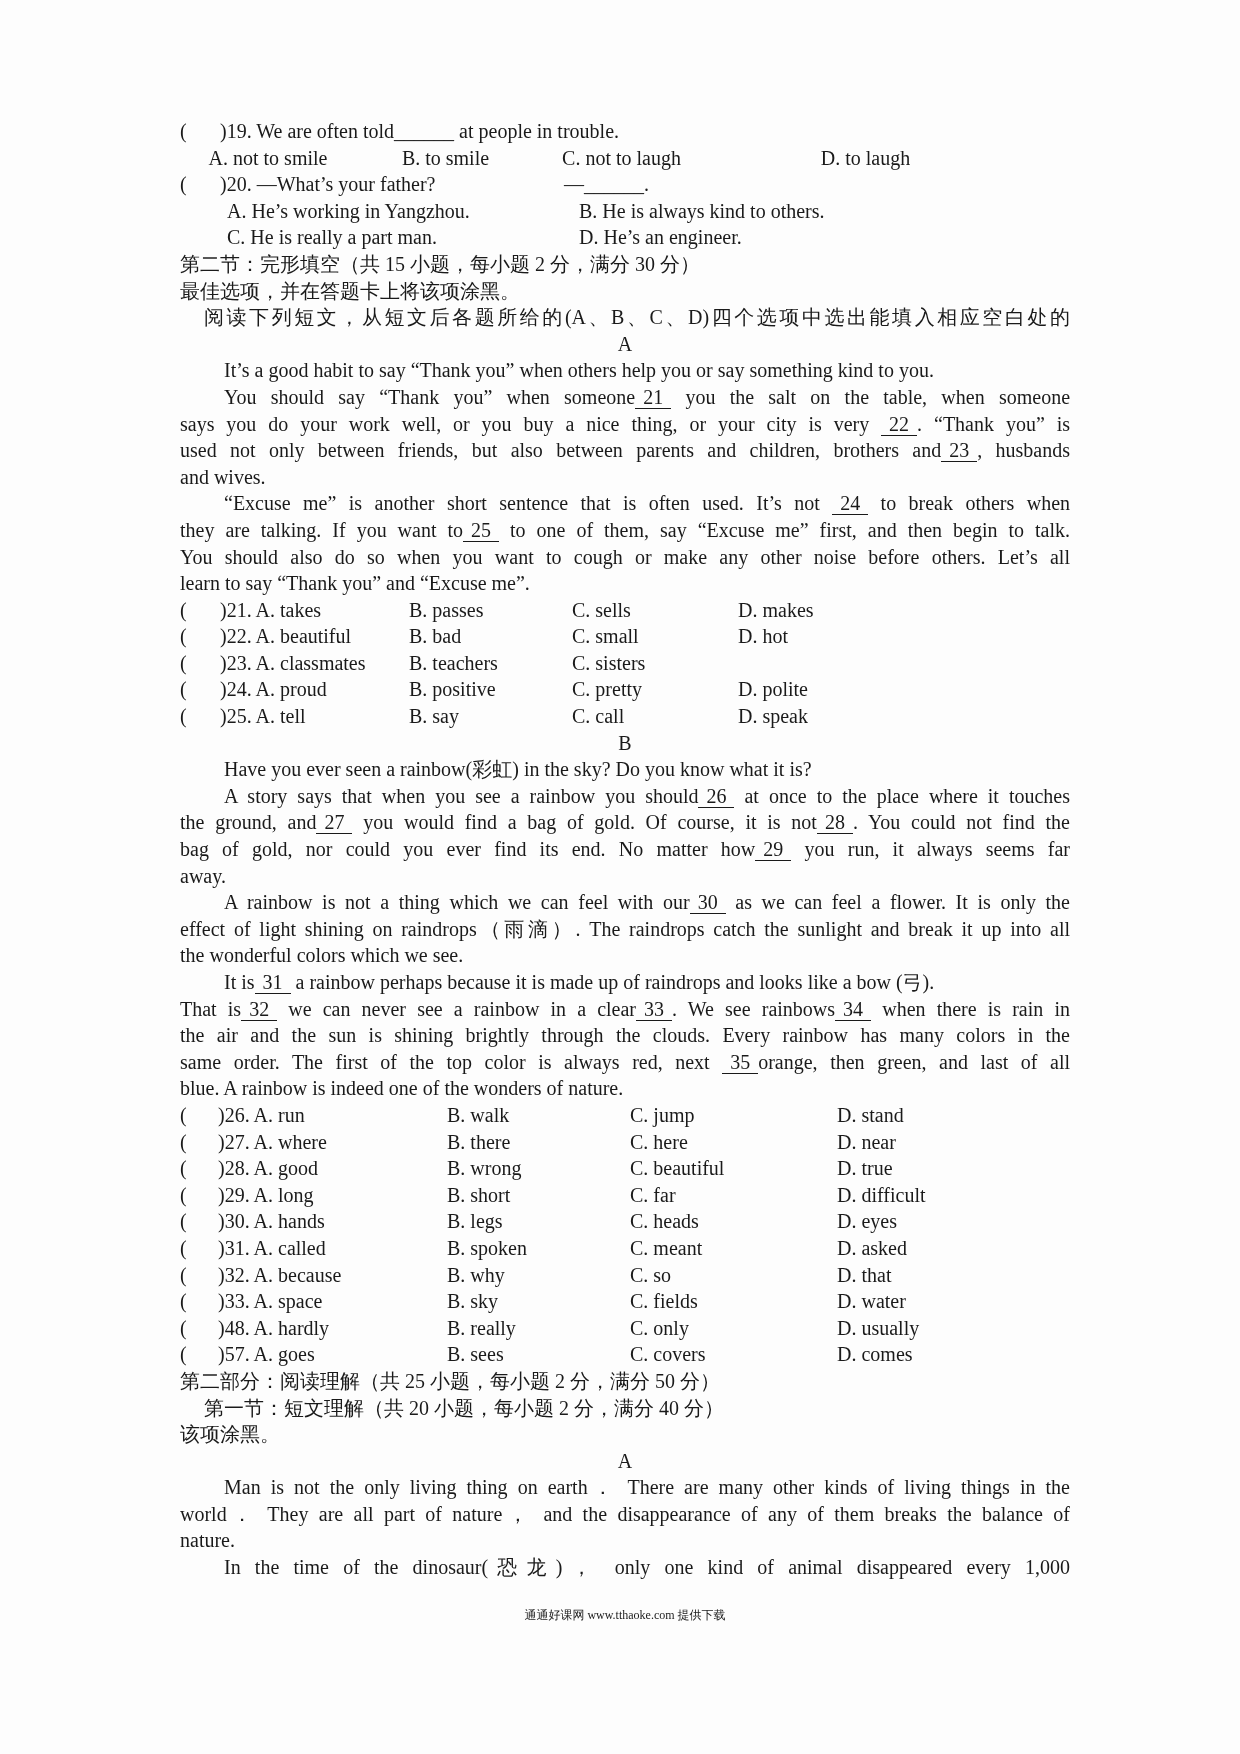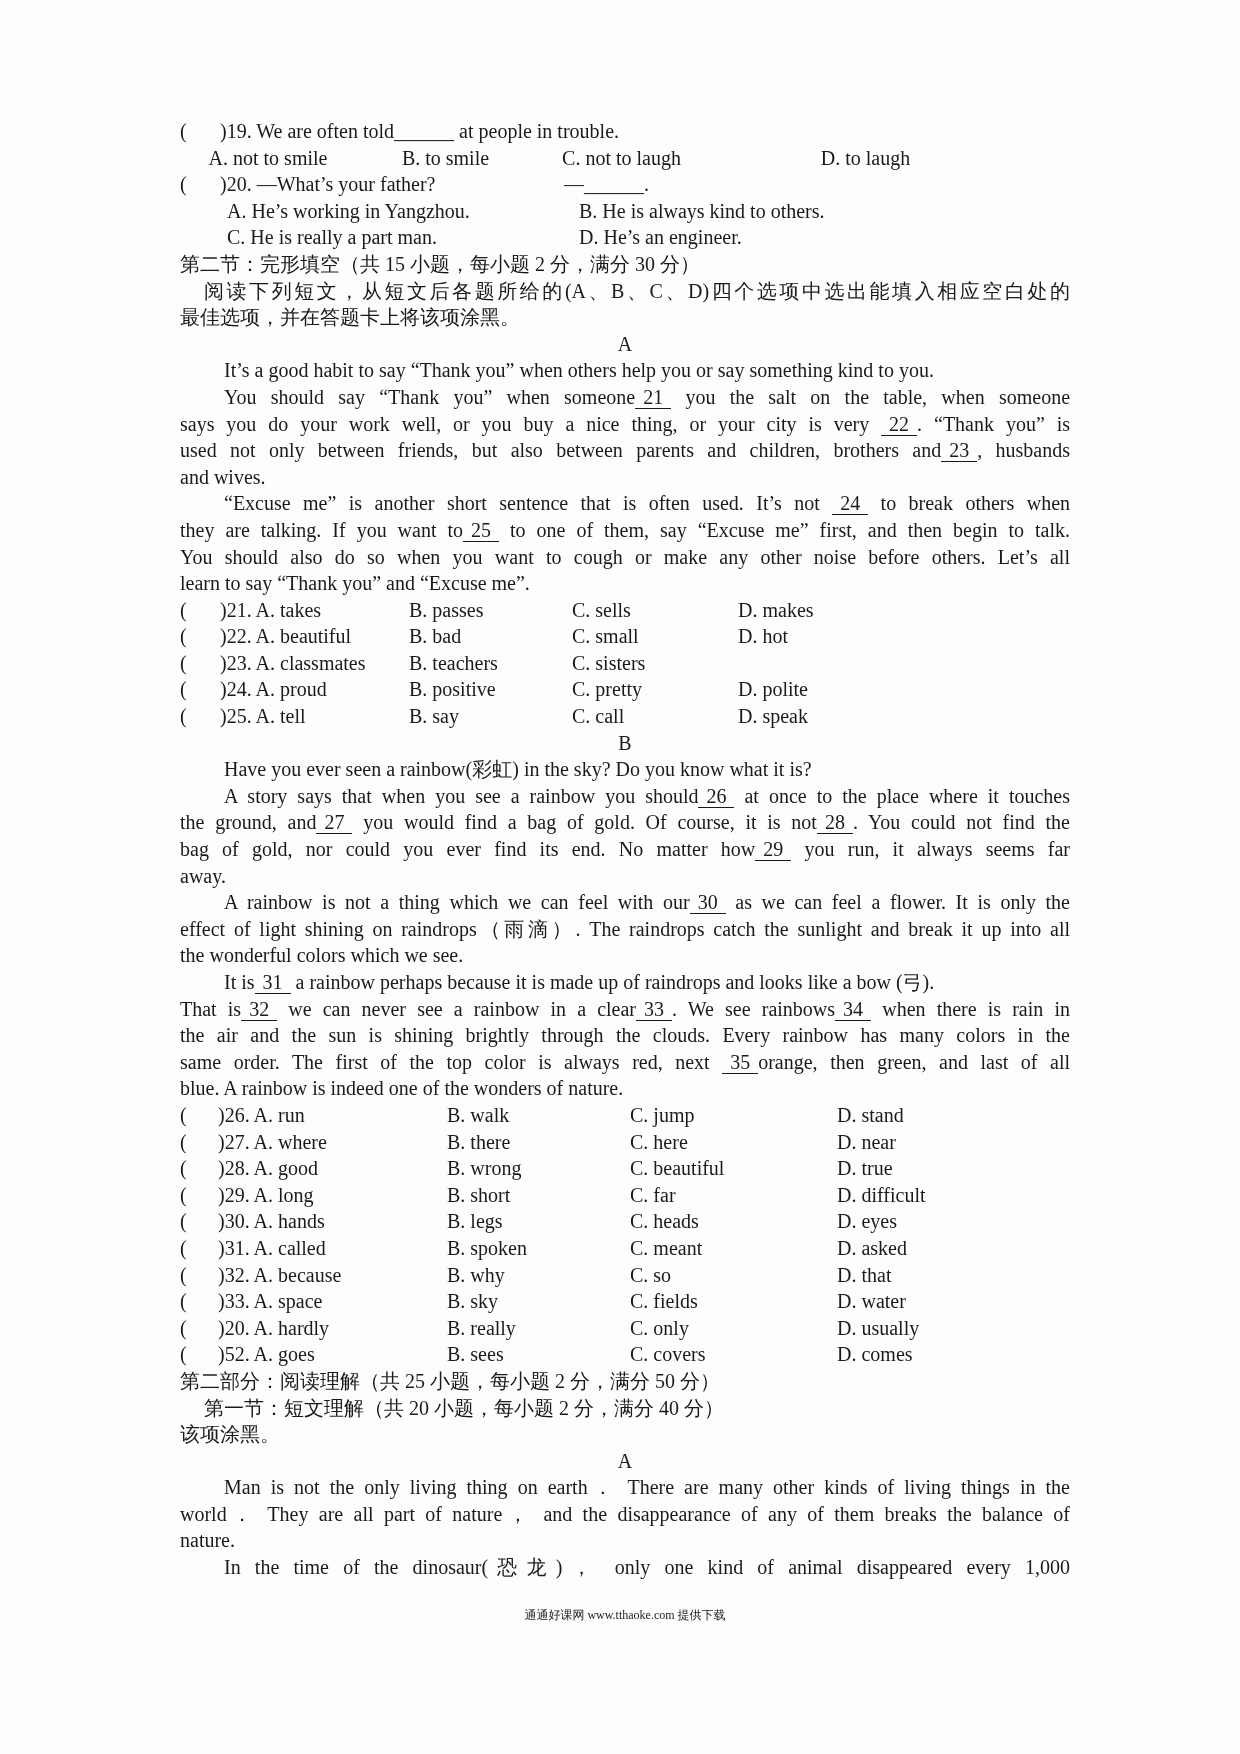--- a/index.html
+++ b/index.html
@@ -66,22 +66,22 @@
   <div class="line opt2">
     <span>A. He’s working in Yangzhou.</span>
     <span>B. He is always kind to others.</span>
   </div>
   <div class="line opt2">
     <span>C. He is really a part man.</span>
     <span>D. He’s an engineer.</span>
   </div>
 
   <div class="line">第二节：完形填空（共 15 小题，每小题 2 分，满分 30 分）</div>
+  <div class="line">最佳选项，并在答题卡上将该项涂黑。</div>
   <div class="line cjk-indent j">阅读下列短文，从短文后各题所给的(A、B、C、D)四个选项中选出能填入相应空白处的</div>
-  <div class="line">最佳选项，并在答题卡上将该项涂黑。</div>
 
   <div class="line center">A</div>
 
   <div class="line indent">It’s a good habit to say “Thank you” when others help you or say something kind to you.</div>
   <div class="line indent j">You should say “Thank you” when someone<span class="blank">21</span> you the salt on the table, when someone</div>
   <div class="line j">says you do your work well, or you buy a nice thing, or your city is very <span class="blank">22</span>. “Thank you” is</div>
   <div class="line j">used not only between friends, but also between parents and children, brothers and<span class="blank">23</span>, husbands</div>
   <div class="line">and wives.</div>
   <div class="line indent j">“Excuse me” is another short sentence that is often used. It’s not <span class="blank">24</span> to break others when</div>
   <div class="line j">they are talking. If you want to<span class="blank">25</span> to one of them, say “Excuse me” first, and then begin to talk.</div>
@@ -190,28 +190,28 @@
   </div>
   <div class="line qrow g2">
     <span>(</span>
     <span>)33. A. space</span>
     <span>B. sky</span>
     <span>C. fields</span>
     <span>D. water</span>
   </div>
   <div class="line qrow g2">
     <span>(</span>
-    <span>)20. A. hardly</span>
+    <span>)48. A. hardly</span>
     <span>B. really</span>
     <span>C. only</span>
     <span>D. usually</span>
   </div>
   <div class="line qrow g2">
     <span>(</span>
-    <span>)52. A. goes</span>
+    <span>)57. A. goes</span>
     <span>B. sees</span>
     <span>C. covers</span>
     <span>D. comes</span>
   </div>
 
   <div class="line">第二部分：阅读理解（共 25 小题，每小题 2 分，满分 50 分）</div>
   <div class="line cjk-indent">第一节：短文理解（共 20 小题，每小题 2 分，满分 40 分）</div>
   <div class="line">该项涂黑。</div>
 
   <div class="line center">A</div>

